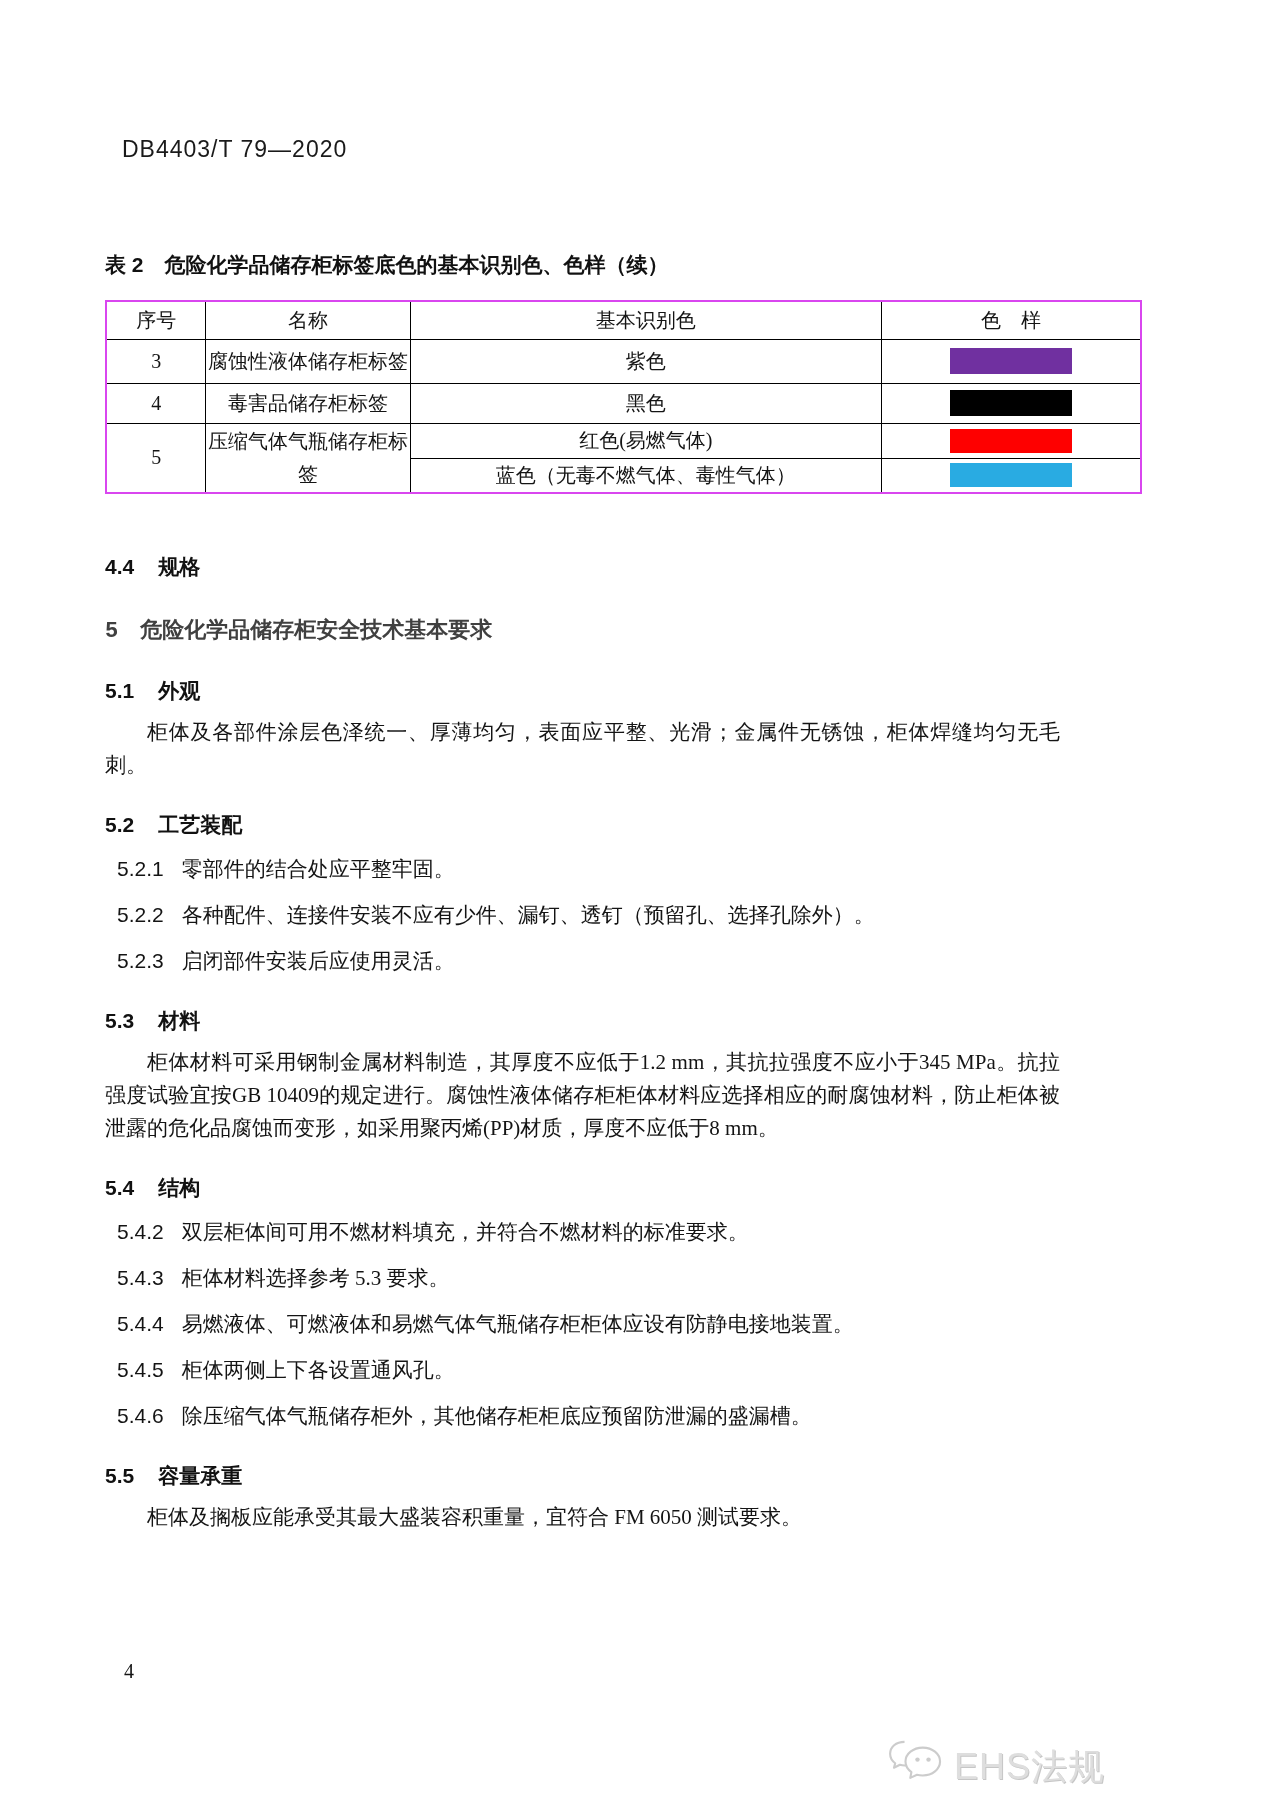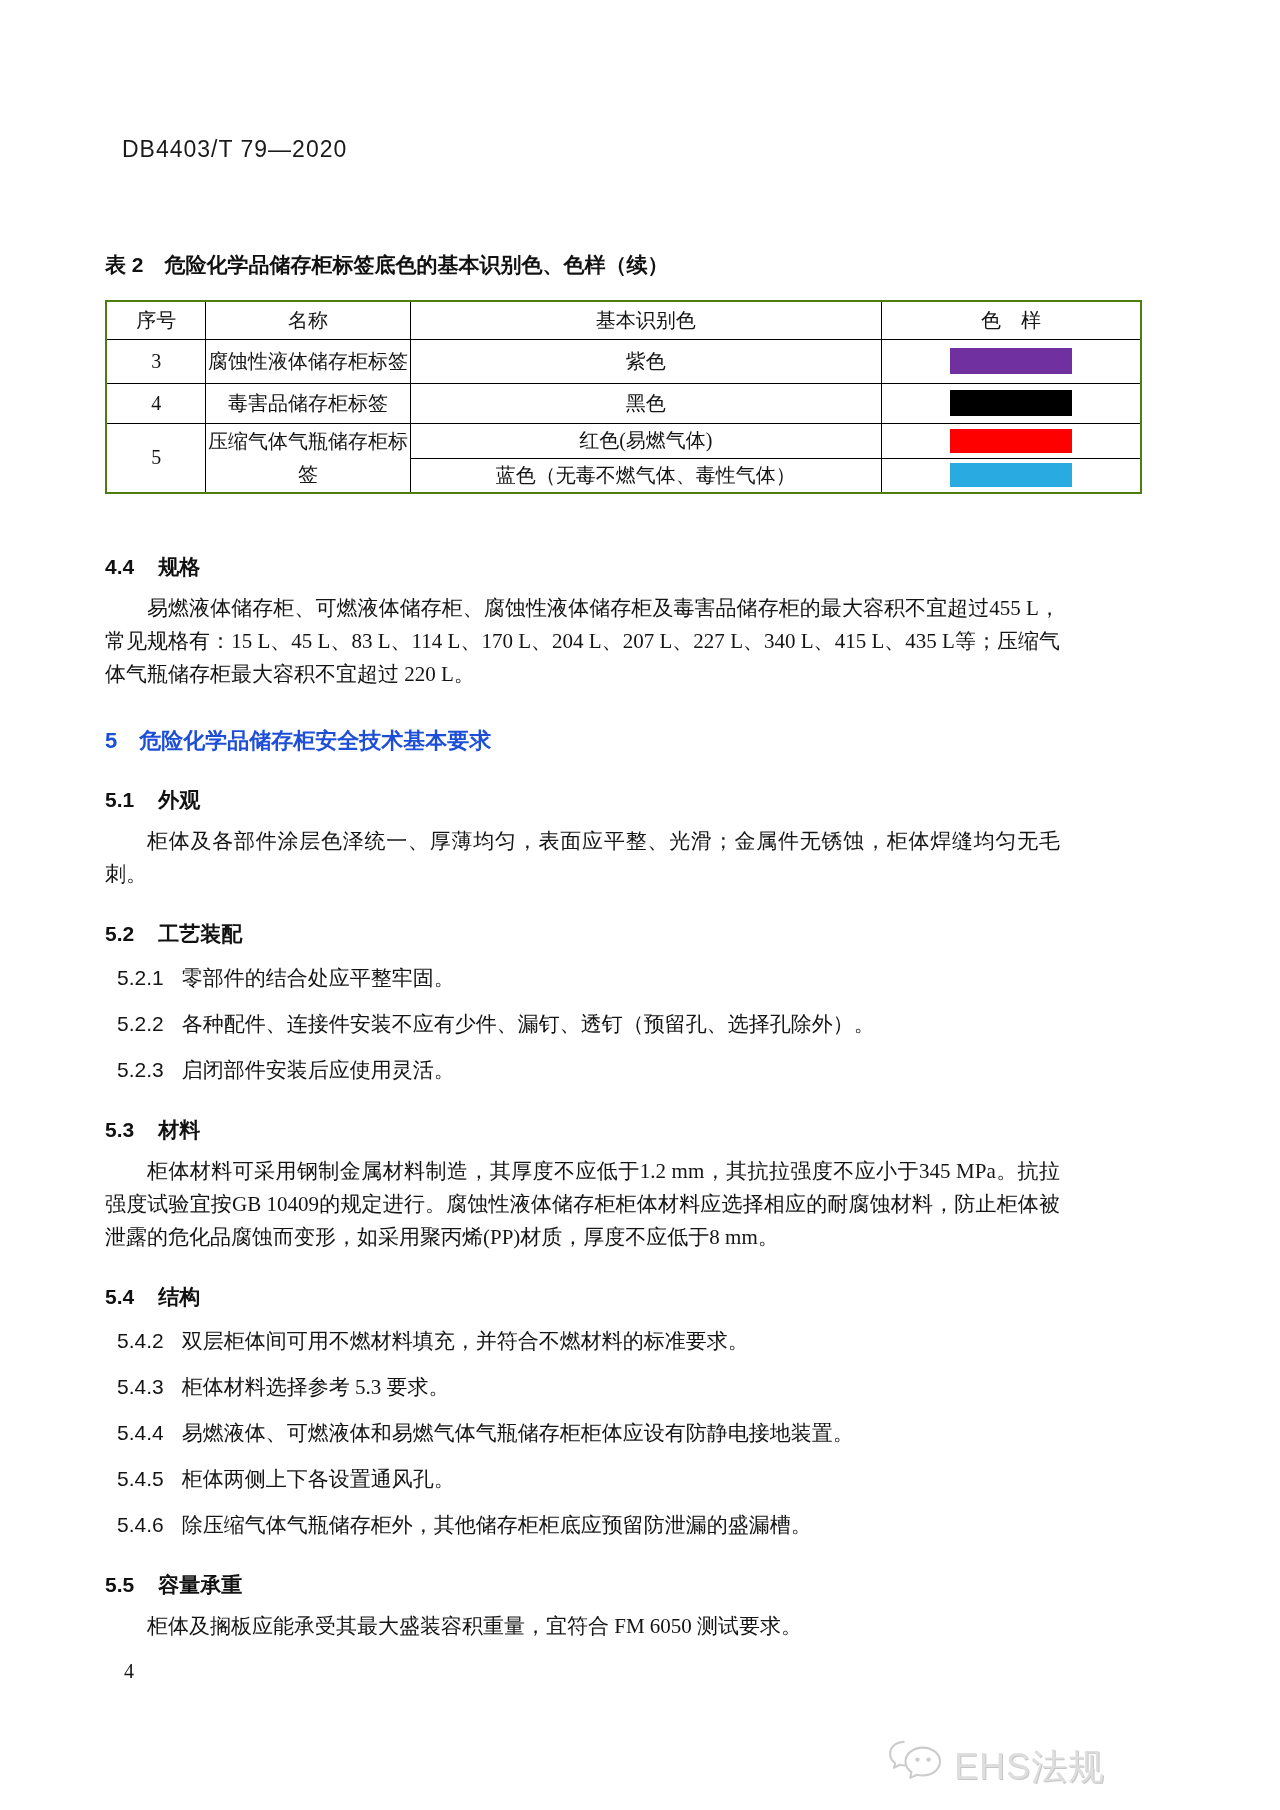--- a/index.html
+++ b/index.html
@@ -22,39 +22,39 @@
 
   .table-title {
     width:1037px; text-align:left;
     font-family:"Liberation Sans","DejaVu Sans",sans-serif;
     font-weight:700; font-size:21px; line-height:30px; color:#111;
   }
   table.color-table {
     margin-top:20px;
     width:1037px;
     border-collapse:collapse;
-    border:2px solid #4d7c0f;
+    border:2px solid #d946ef;
     font-size:20px;
   }
   table.color-table th, table.color-table td {
     border:1px solid #000;
     text-align:center; vertical-align:middle;
     font-weight:400; padding:0;
   }
   tr.rh  { height:38px; }
   tr.r3  { height:44px; }
   tr.r4  { height:40px; }
   tr.r5  { height:35px; }
   .swatch    { width:122px; height:26px; margin:0 auto; }
   .swatch-sm { height:24px; }
 
   
   .h1 {
-    font-family:Liberation Sans, sans-serif;
-    font-weight:700; font-size:22px; line-height:32px; color:#1d4ed8;
+    font-family:Liberation Mono, monospace;
+    font-weight:700; font-size:22px; line-height:32px; color:#404040;
     margin:34px 0 10px;
   }
   .h2 {
     font-family:"Liberation Sans","DejaVu Sans",sans-serif;
     font-weight:700; font-size:21px; line-height:30px; color:#111;
     margin:28px 0 10px;
   }
   #doc-body .h2:first-child { margin-top:58px; }
   .h1 .hnum { margin-right:22px; }
   .h2 .hnum { margin-right:24px; }
@@ -138,21 +138,20 @@
           <td>蓝色（无毒不燃气体、毒性气体）</td>
           <td>
             <div class="swatch swatch-sm" style="background-color: rgb(41, 171, 226);"></div>
           </td>
         </tr>
       </tbody>
     </table>
 
     <div id="doc-body">
         <div class="h2"><span class="hnum">4.4</span><span class="htitle">规格</span></div>
-        <p class="para">易燃液体储存柜、可燃液体储存柜、腐蚀性液体储存柜及毒害品储存柜的最大容积不宜超过455 L，常见规格有：15 L、45 L、83 L、114 L、170 L、204 L、207 L、227 L、340 L、415 L、435 L等；压缩气体气瓶储存柜最大容积不宜超过 220 L。</p>
         <div class="h1"><span class="hnum">5</span><span class="htitle">危险化学品储存柜安全技术基本要求</span></div>
         <div class="h2"><span class="hnum">5.1</span><span class="htitle">外观</span></div>
         <p class="para">柜体及各部件涂层色泽统一、厚薄均匀，表面应平整、光滑；金属件无锈蚀，柜体焊缝均匀无毛刺。</p>
         <div class="h2"><span class="hnum">5.2</span><span class="htitle">工艺装配</span></div>
         <div class="clause"><span class="cnum">5.2.1</span><span class="ctext">零部件的结合处应平整牢固。</span></div>
         <div class="clause"><span class="cnum">5.2.2</span><span class="ctext">各种配件、连接件安装不应有少件、漏钉、透钉（预留孔、选择孔除外）。</span></div>
         <div class="clause"><span class="cnum">5.2.3</span><span class="ctext">启闭部件安装后应使用灵活。</span></div>
         <div class="h2"><span class="hnum">5.3</span><span class="htitle">材料</span></div>
         <p class="para">柜体材料可采用钢制金属材料制造，其厚度不应低于1.2 mm，其抗拉强度不应小于345 MPa。抗拉强度试验宜按GB 10409的规定进行。腐蚀性液体储存柜柜体材料应选择相应的耐腐蚀材料，防止柜体被泄露的危化品腐蚀而变形，如采用聚丙烯(PP)材质，厚度不应低于8 mm。</p>
         <div class="h2"><span class="hnum">5.4</span><span class="htitle">结构</span></div>

